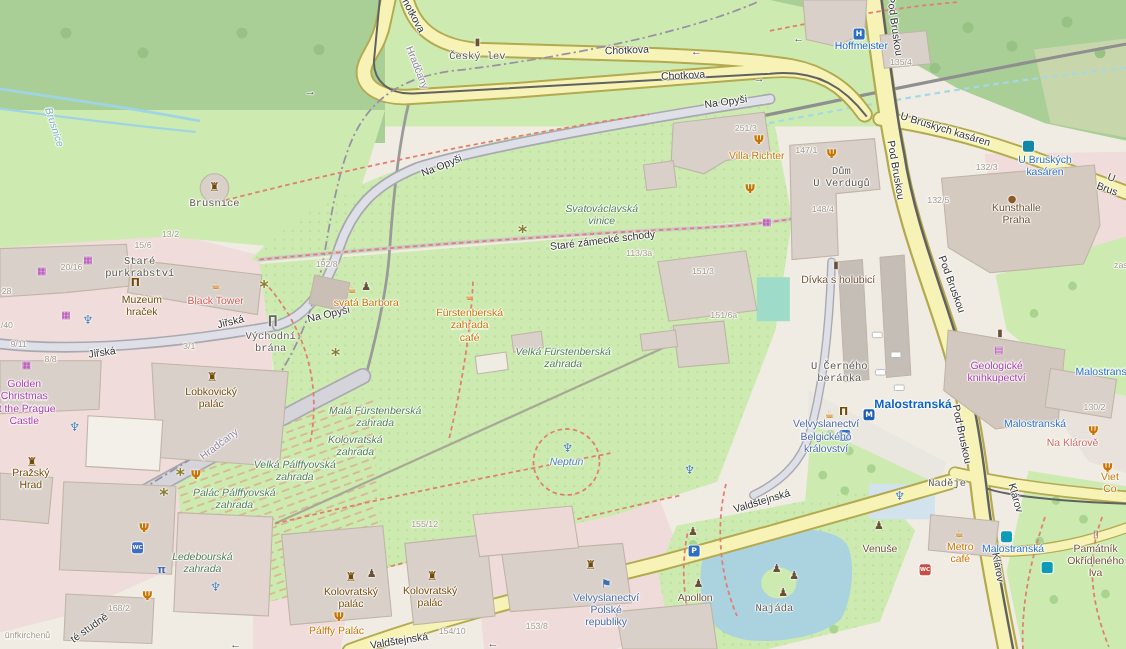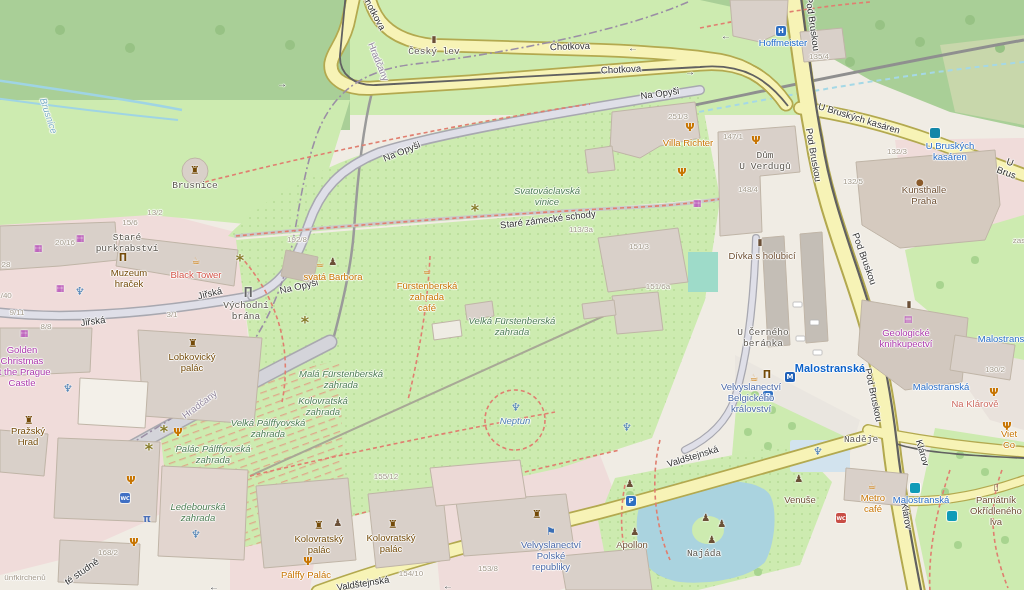--- a/index.html
+++ b/index.html
@@ -355,21 +355,21 @@
       <div class="lbl garden" style="left: 512px; top: 327px; transform: translate(-50%, -50%);">Velká Fürstenberská
 zahrada</div>
       <div class="lbl garden" style="left: 341px; top: 380px; transform: translate(-50%, -50%);">Malá Fürstenberská
 zahrada</div>
       <div class="lbl garden" style="left: 323px; top: 407px; transform: translate(-50%, -50%);">Kolovratská
 zahrada</div>
       <div class="lbl garden" style="left: 268px; top: 429px; transform: translate(-50%, -50%);">Velká Pálffyovská
 zahrada</div>
       <div class="lbl garden" style="left: 213px; top: 455px; transform: translate(-50%, -50%);">Palác Pálffyovská
 zahrada</div>
-      <div class="lbl garden" style="left: 198px; top: 513px; transform: translate(-50%, -50%);">Ledebourská
+      <div class="lbl garden" style="left: 184px; top: 513px; transform: translate(-50%, -50%);">Ledebourská
 zahrada</div>
       <div class="lbl water" style="left: 515px; top: 421px; transform: translate(-50%, -50%);">Neptun</div>
       <div class="lbl poi" style="left: 195px; top: 186px; transform: translate(-50%, -50%);">Brusnice</div>
       <div class="lbl poi" style="left: 127px; top: 244px; transform: translate(-50%, -50%);">Staré
 purkrabství</div>
       <div class="lbl red" style="left: 196px; top: 275px; transform: translate(-50%, -50%);">Black Tower</div>
       <div class="lbl brown" style="left: 129px; top: 279px; transform: translate(-50%, -50%);">Muzeum
 hraček</div>
       <div class="lbl shop" style="left: 22px; top: 367px; transform: translate(-50%, -50%);">Golden
 Christmas

